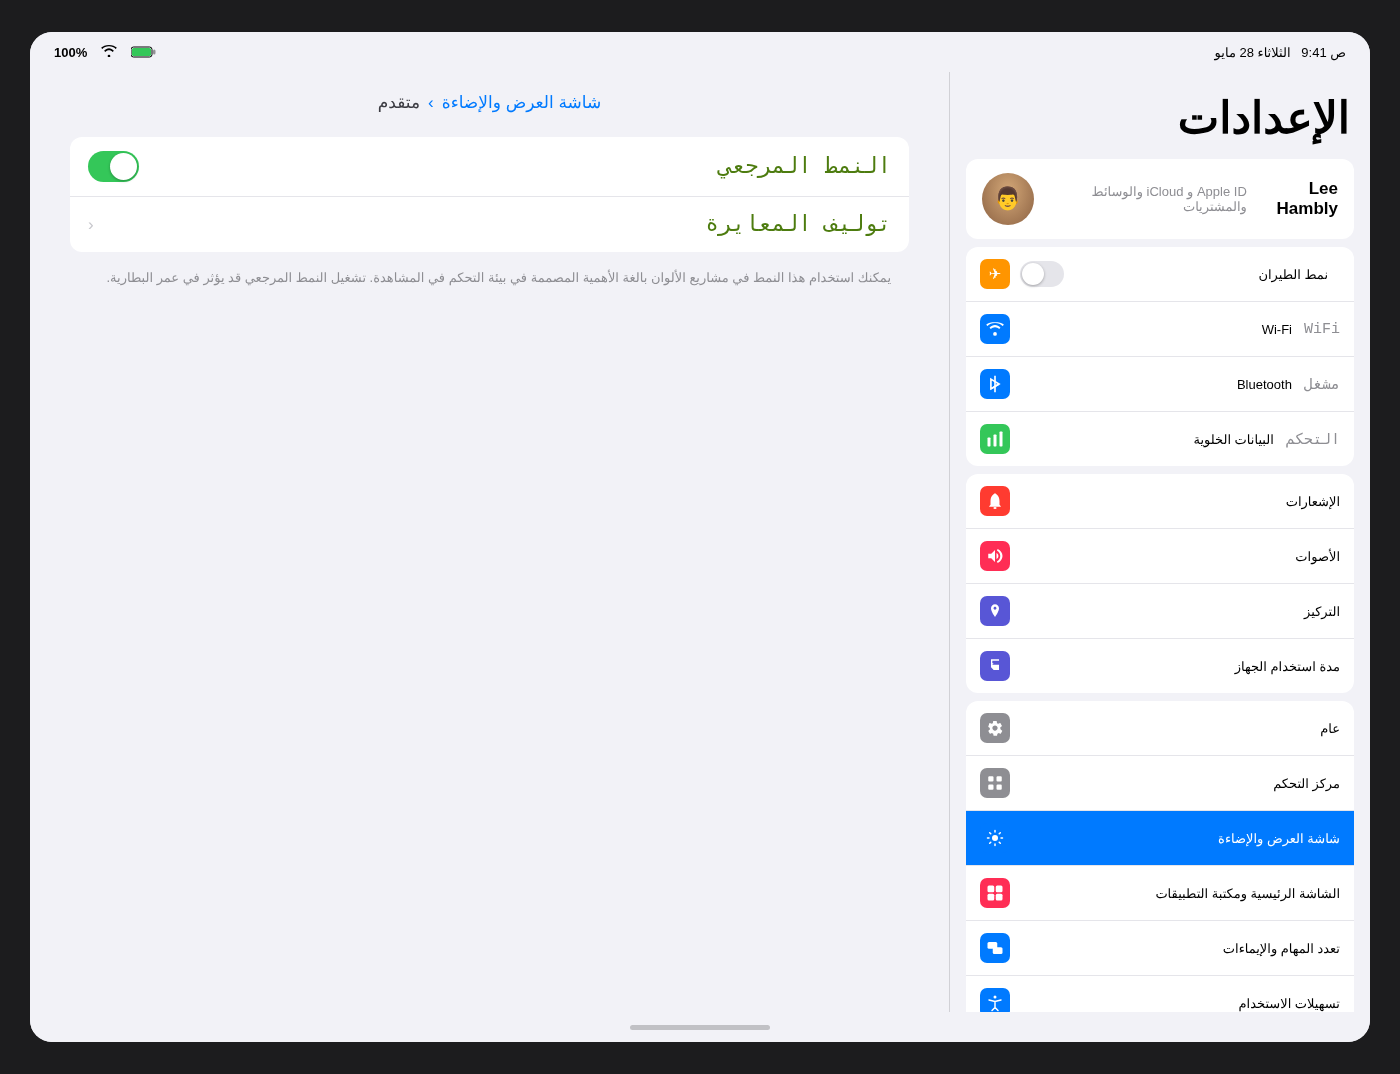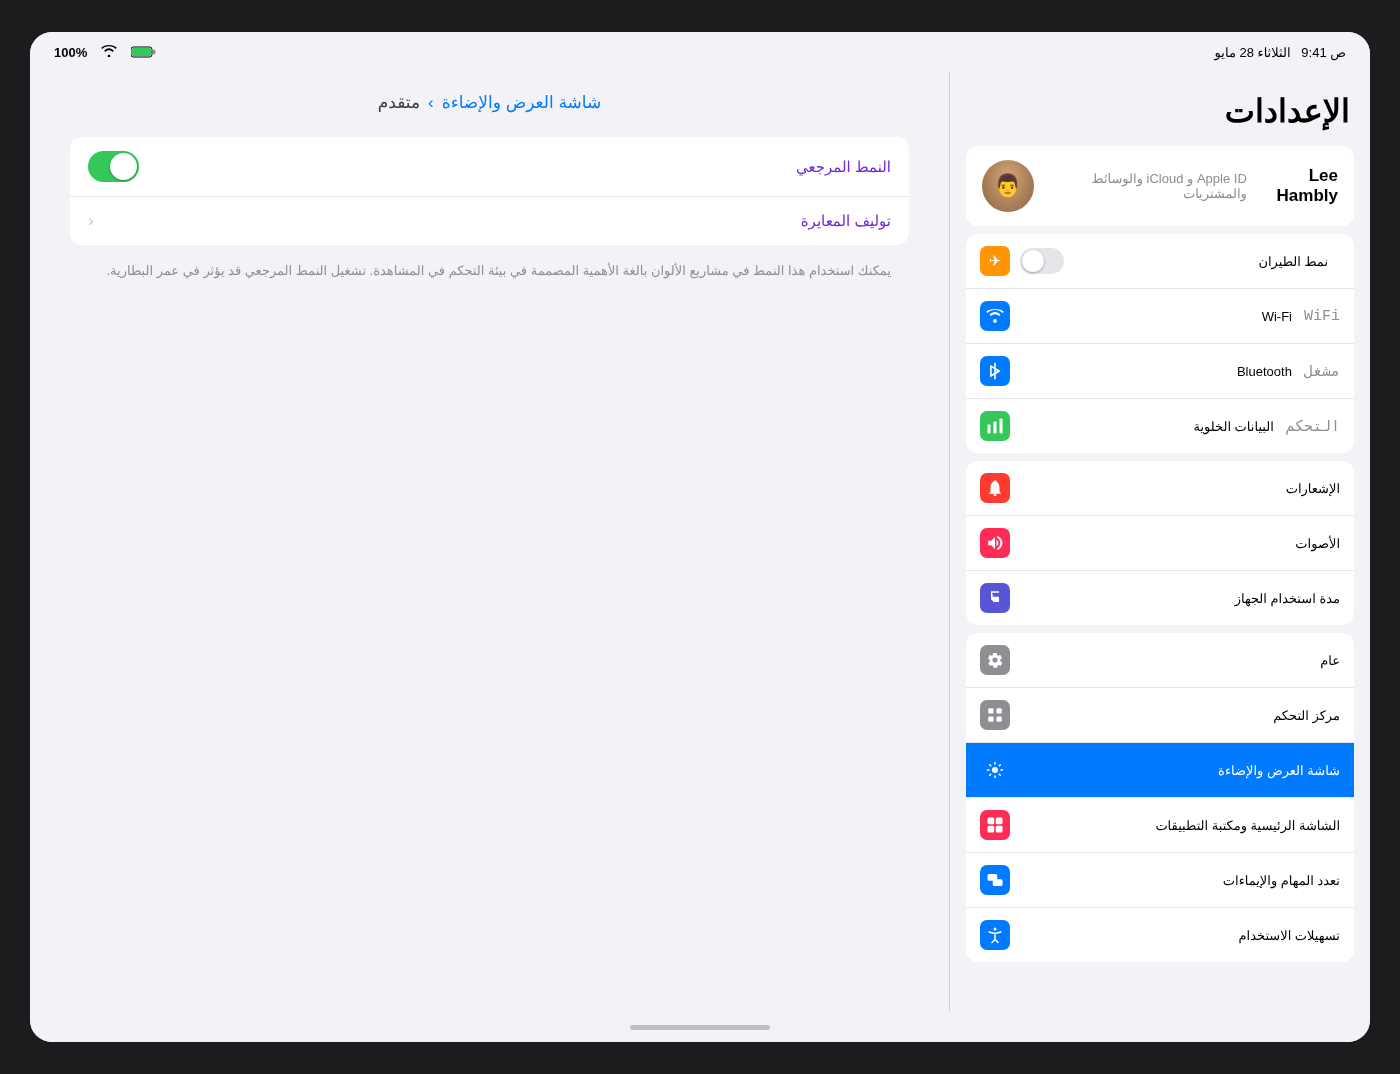--- a/index.html
+++ b/index.html
@@ -93,22 +93,23 @@
       align-items: center;
       justify-content: space-between;
       padding: 14px 18px;
       border-bottom: 0.5px solid #e5e5ea;
       direction: rtl;
     }
     .settings-row:last-child {
       border-bottom: none;
     }
     .settings-row-label {
-      font-size: 15px;
-      color: #6d28d9;
+      font-size: 22px;
+      color: #4d7c0f;
+      font-family: Liberation Mono, monospace;
     }
     
     .toggle {
       width: 51px;
       height: 31px;
       border-radius: 16px;
       position: relative;
       cursor: pointer;
     }
     .toggle.on {
@@ -161,21 +162,21 @@
     }
     
     .right-panel {
       width: 420px;
       background: #f2f2f7;
       overflow-y: auto;
       padding: 0 0 20px 0;
       flex-shrink: 0;
     }
     .sidebar-title {
-      font-size: 32px;
+      font-size: 44px;
       font-weight: 700;
       color: #000;
       text-align: right;
       padding: 20px 20px 16px;
       direction: rtl;
     }
     
     .user-card {
       background: #fff;
       border-radius: 12px;
@@ -435,20 +436,30 @@
           <div class="setting-icon" style="background:#ff2d55;">
             <svg width="18" height="18" viewBox="0 0 24 24" fill="white">
               <path d="M3 9v6h4l5 5V4L7 9H3z"></path>
               <path d="M16.5 12c0-1.8-1-3.3-2.5-4.1v8.2c1.5-.8 2.5-2.3 2.5-4.1z"></path>
               <path d="M19 12c0 3.2-1.8 5.9-4.5 7.3l1.1 2C19.5 19.3 22 15.9 22 12s-2.5-7.3-6.4-9.3l-1.1 2C17.2 6.1 19 8.8 19 12z"></path>
             </svg>
           </div>
         </div>
         <div class="sidebar-row">
           <div class="sidebar-row-left">
+            <span class="sidebar-row-label">التركيز</span>
+          </div>
+          <div class="setting-icon" style="background:#5856d6;">
+            <svg width="16" height="18" viewBox="0 0 24 24" fill="white">
+              <path d="M12 2C8.7 2 6 4.7 6 8c0 5.3 6 13 6 13s6-7.7 6-13c0-3.3-2.7-6-6-6zm0 8.2c-1.2 0-2.2-1-2.2-2.2S10.8 5.8 12 5.8 14.2 6.8 14.2 8 13.2 10.2 12 10.2z"></path>
+            </svg>
+          </div>
+        </div>
+        <div class="sidebar-row">
+          <div class="sidebar-row-left">
             <span class="sidebar-row-label">مدة استخدام الجهاز</span>
           </div>
           <div class="setting-icon" style="background:#5856d6;">
             <svg width="16" height="18" viewBox="0 0 24 24" fill="white">
               <path d="M6 2v10l4-4h8V2H6zm12 6H8V4h10v4zM6 22v-8l4 4h8v-8H6z"></path>
             </svg>
           </div>
         </div>
       </div>
 

